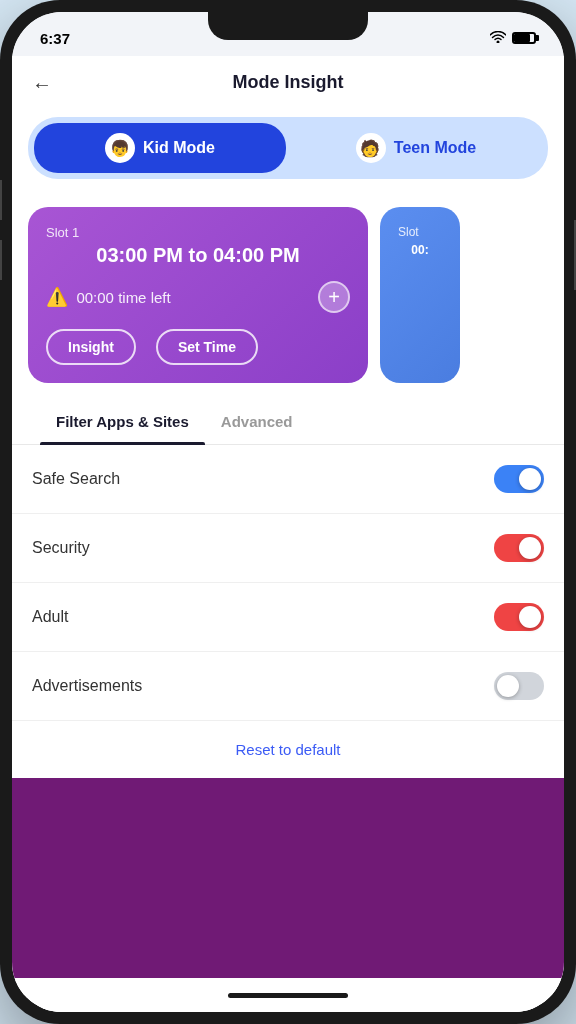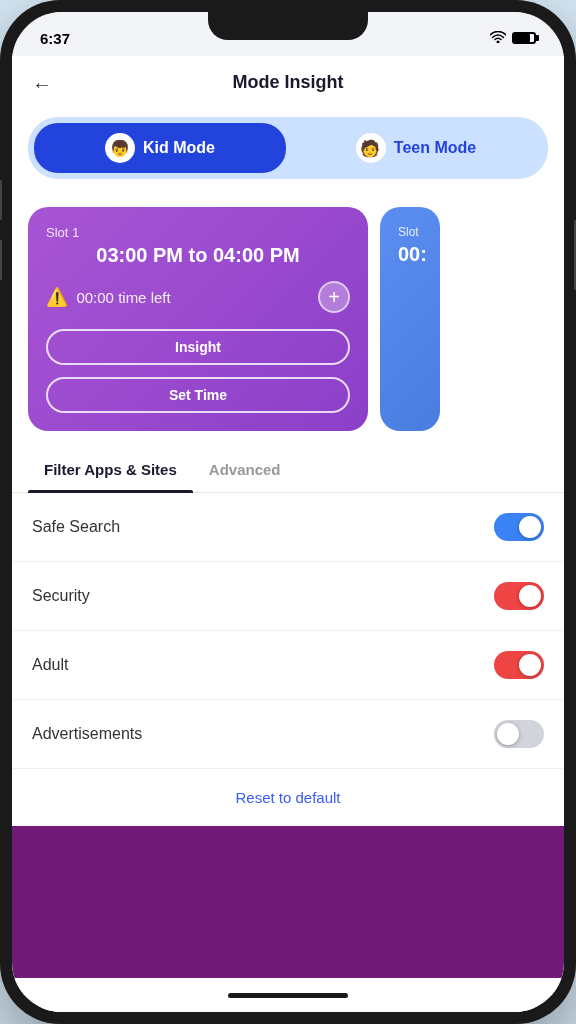--- a/index.html
+++ b/index.html
@@ -207,21 +207,21 @@
       position: relative;
     }
 
     .slot-card.primary {
       width: 340px;
       background: linear-gradient(135deg, #9b59b6, #8e44ad, #7d3c98);
       background: linear-gradient(135deg, #a855d4, #8b3fc8);
     }
 
     .slot-card.secondary {
-      width: 60px;
+      width: 80px;
       background: linear-gradient(135deg, #5b8ef0, #4a7de0);
       display: flex;
       flex-direction: column;
     }
 
     .slot-label {
       font-size: 13px;
       color: rgba(255,255,255,0.85);
       font-weight: 500;
       margin-bottom: 4px;
@@ -262,39 +262,38 @@
       align-items: center;
       justify-content: center;
       color: #fff;
       font-size: 20px;
       cursor: pointer;
       font-weight: 300;
     }
 
     .slot-actions {
       display: flex;
-      gap: 12px;
-      flex-direction: column;
+      gap: 20px;
     }
 
     .slot-btn {
       padding: 8px 20px;
       border-radius: 20px;
       border: 2px solid rgba(255,255,255,0.8);
       background: transparent;
       color: #fff;
       font-size: 14px;
       font-weight: 600;
       cursor: pointer;
     }
 
     
     .filter-tabs {
       display: flex;
-      padding: 0 16px;
+      padding: 0 28px;
       border-bottom: 1px solid #e8e8e8;
       background: #fff;
     }
 
     .filter-tab {
       padding: 14px 16px;
       font-size: 15px;
       font-weight: 700;
       color: #999;
       cursor: pointer;
@@ -444,21 +443,21 @@
       border-radius: 0 2px 2px 0;
     }
 
     
     .slot-card.secondary .slot-label {
       font-size: 12px;
       color: rgba(255,255,255,0.85);
     }
 
     .slot-card.secondary .slot-time {
-      font-size: 20px;
+      font-size: 12px;
     }
   </style>
 </head>
 <body>
 
 <div class="phone-outer">
   <div class="side-btn-left"></div>
   <div class="side-btn-left2"></div>
   <div class="side-btn-right"></div>
 

